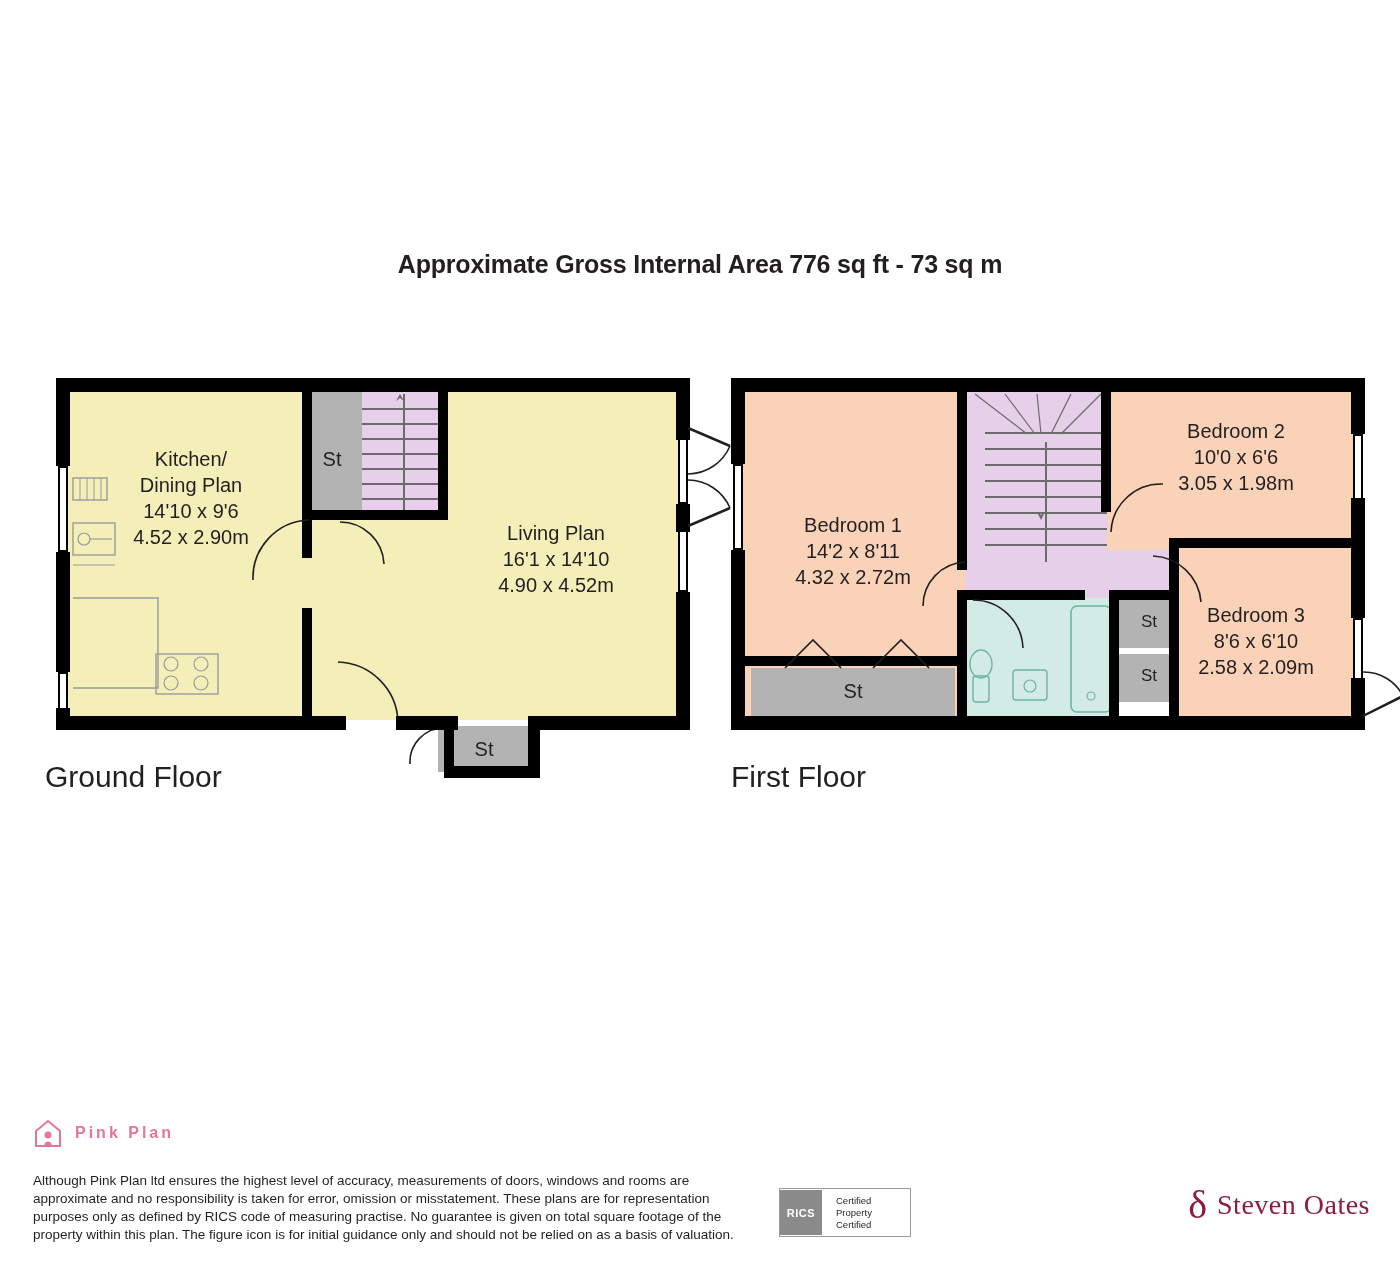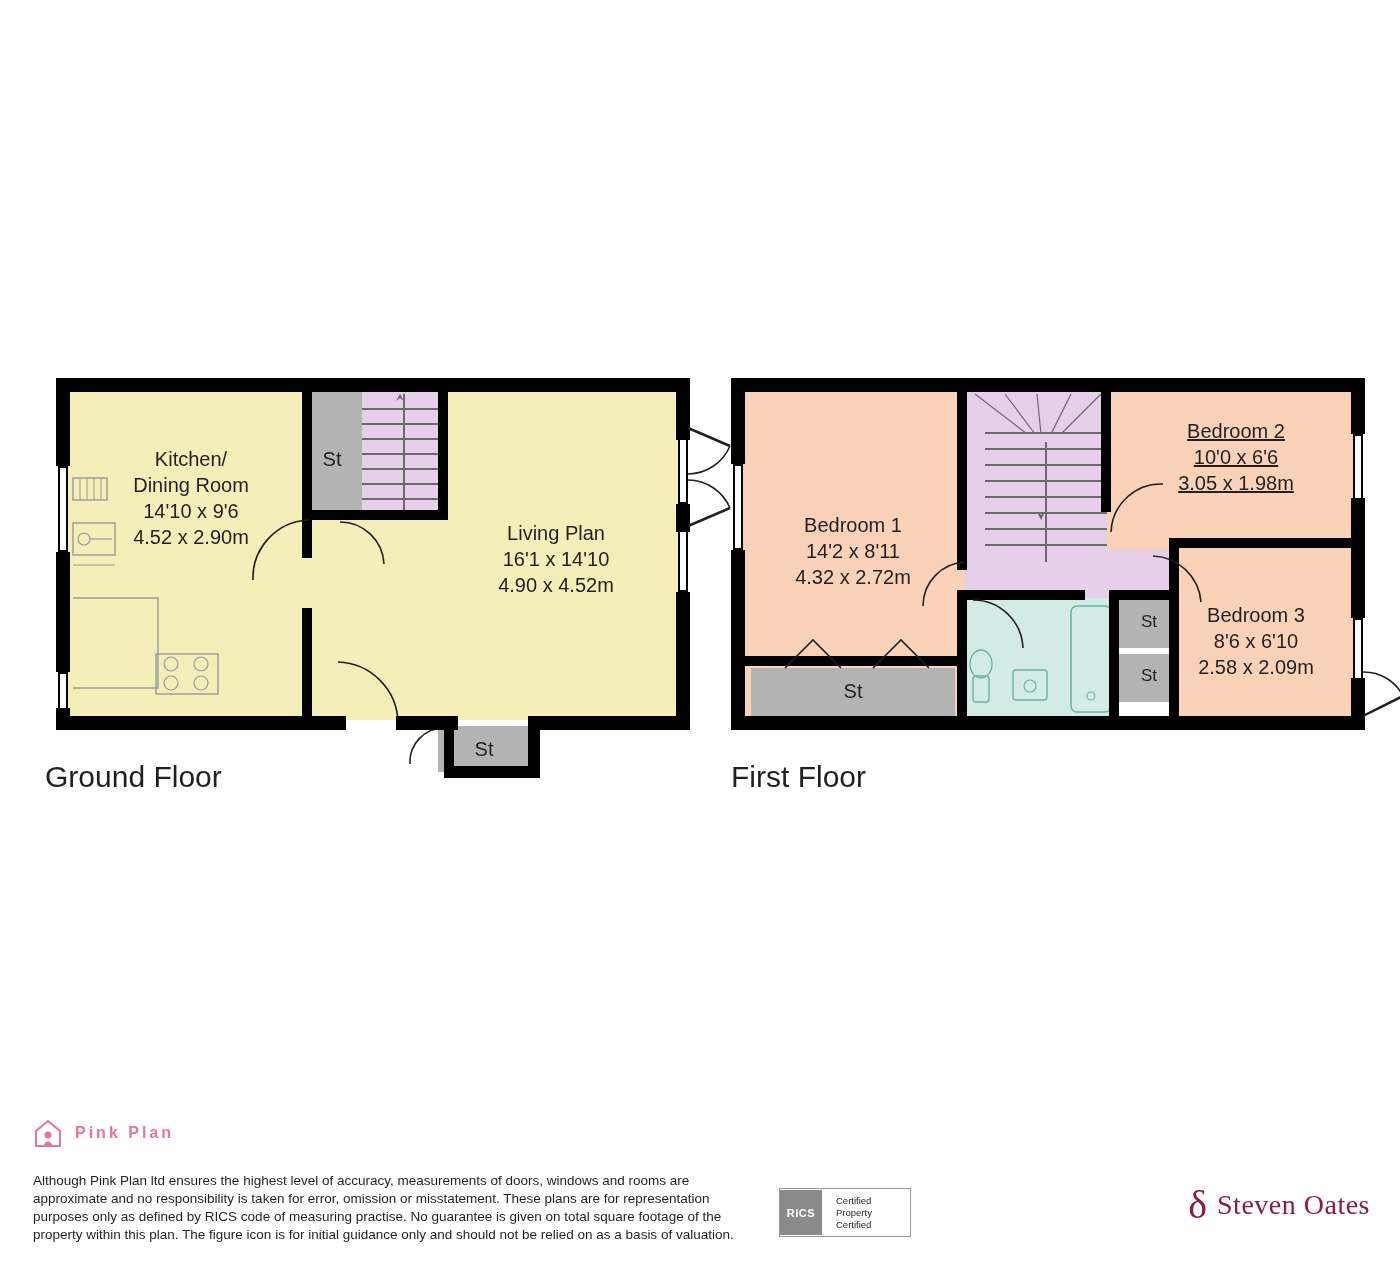--- a/index.html
+++ b/index.html
@@ -46,20 +46,21 @@
   .rics-logo{width:42px;height:45px;background:#8a8a8a;display:flex;align-items:center;justify-content:center;color:#fff;font-size:11px;font-weight:bold;letter-spacing:0.5px;}
   .rics-text{font-size:9.5px;line-height:12px;padding-left:14px;color:#231f20;}
   .oates{position:absolute;right:30px;top:1185px;display:flex;align-items:center;gap:10px;}
   .oates-mark{font-family:"Liberation Serif",serif;font-size:40px;color:#8d1c3e;line-height:40px;}
   .oates-name{font-family:"Liberation Serif",serif;font-size:28px;color:#8d1c3e;letter-spacing:0.5px;}
 </style>
 </head>
 <body>
 
 <div class="header">
+  <div class="line1">Approximate Gross Internal Area 776 sq ft - 73 sq m</div>
 </div>
 
 <div class="plan" style="left:56px;top:378px;width:640px;height:420px;">
 
   <div class="room fill-yellow" style="left:12px;top:12px;width:240px;height:330px;"></div>
   <div class="room fill-yellow" style="left:252px;top:12px;width:372px;height:330px;"></div>
   <div class="room fill-grey" style="left:246px;top:12px;width:60px;height:128px;"></div>
   <div class="room fill-lilac" style="left:306px;top:12px;width:84px;height:128px;"></div>
   <div class="room fill-grey" style="left:382px;top:348px;width:92px;height:46px;"></div>
 
@@ -137,21 +138,21 @@
       <path d="M2 2 L44 20" stroke="#231f20" stroke-width="2.5" fill="none"></path>
       <path d="M2 48 A46 46 0 0 0 44 20" stroke="#231f20" stroke-width="1.6" fill="none"></path>
     </svg>
   <svg style="position:absolute;left:630px;top:100px;width:46px;height:50px;" viewBox="0 0 46 50">
       <path d="M2 48 L44 30" stroke="#231f20" stroke-width="2.5" fill="none"></path>
       <path d="M2 2 A46 46 0 0 1 44 30" stroke="#231f20" stroke-width="1.6" fill="none"></path>
     </svg>
 
   <div class="label" style="left:40px;top:68px;width:190px;">
     <div>Kitchen/</div>
-    <div>Dining Room</div>
+    <div>Dining Plan</div>
     <div>14'10 x 9'6</div>
     <div>4.52 x 2.90m</div>
   </div>
   <div class="label" style="left:400px;top:142px;width:200px;">
     <div>Living Plan</div>
     <div>16'1 x 14'10</div>
     <div>4.90 x 4.52m</div>
   </div>
   <div class="label" style="left:248px;top:68px;width:56px;">St</div>
   <div class="label" style="left:398px;top:358px;width:60px;">St</div>
@@ -246,21 +247,21 @@
   <svg style="position:absolute;left:630px;top:292px;width:46px;height:50px;" viewBox="0 0 46 50">
       <path d="M2 46 L42 26" stroke="#231f20" stroke-width="2.5" fill="none"></path>
       <path d="M2 2 A44 44 0 0 1 42 26" stroke="#231f20" stroke-width="1.6" fill="none"></path>
     </svg>
 
   <div class="label" style="left:22px;top:110px;width:200px;margin-top:24px;">
     <div>Bedroom 1</div>
     <div>14'2 x 8'11</div>
     <div>4.32 x 2.72m</div>
   </div>
-  <div class="label" style="left:400px;top:40px;width:210px;text-decoration:underline;">
+  <div class="label" style="left:400px;top:40px;width:210px;">
     <div>Bedroom 2</div>
     <div>10'0 x 6'6</div>
     <div>3.05 x 1.98m</div>
   </div>
   <div class="label" style="left:420px;top:224px;width:210px;">
     <div>Bedroom 3</div>
     <div>8'6 x 6'10</div>
     <div>2.58 x 2.09m</div>
   </div>
   <div class="label" style="left:92px;top:300px;width:60px;">St</div>

